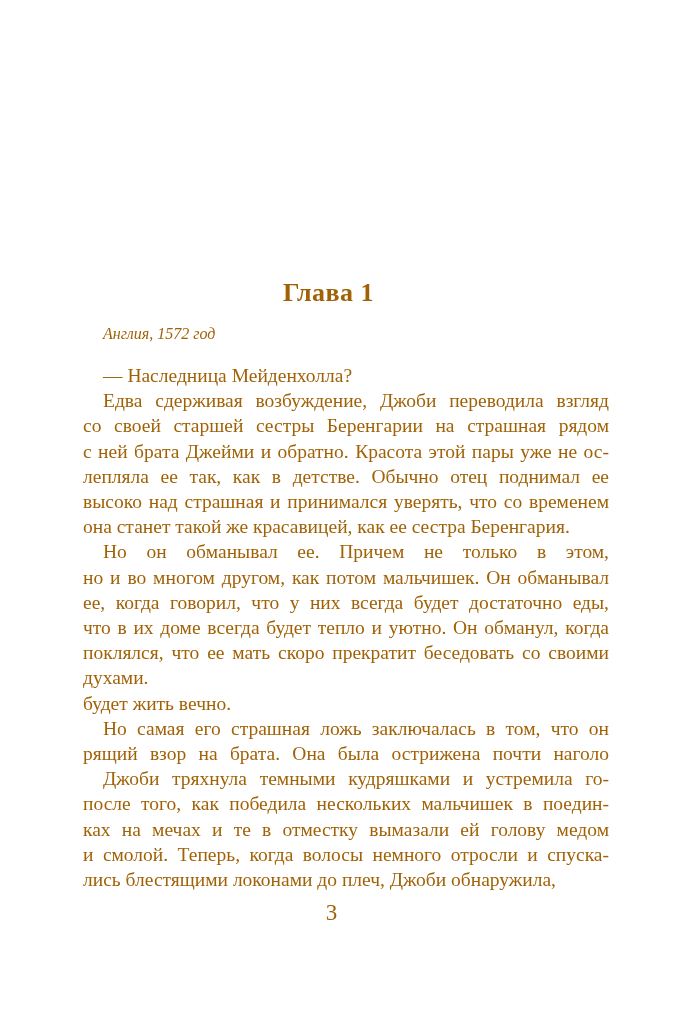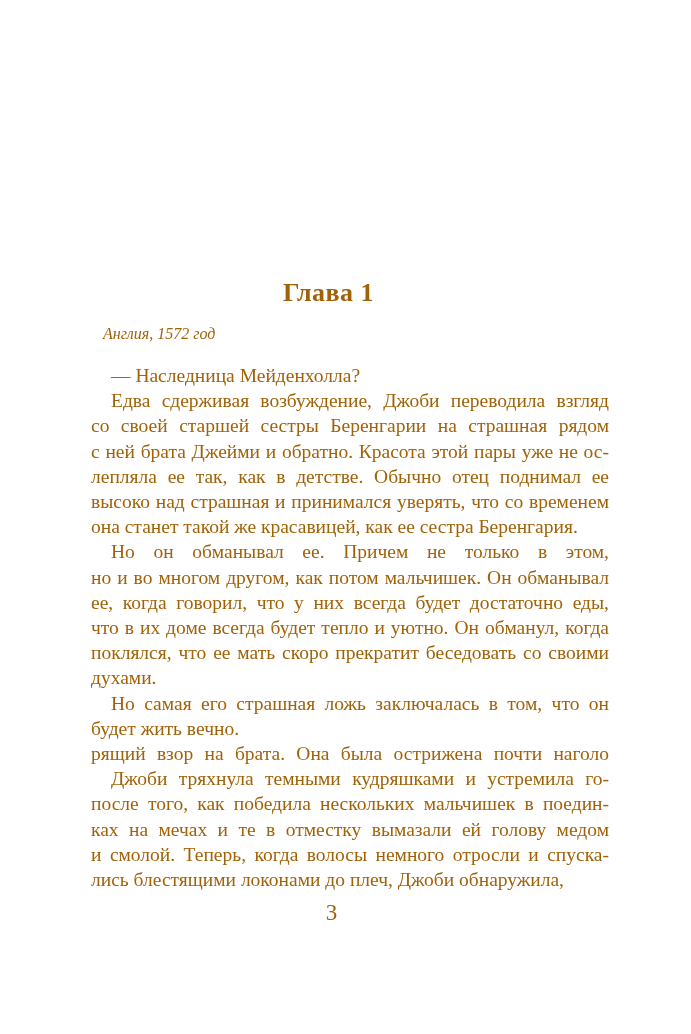--- a/index.html
+++ b/index.html
@@ -42,21 +42,20 @@
     top: 363px;
     left: 83px;
     width: 526px;
     font-size: 19.5px;
     line-height: 25.2px;
   }
   .para { margin: 0; }
   .line {
     text-align: justify;
     text-align-last: justify;
-    margin-left: 8px;
   }
   .line.last { text-align-last: left; }
   .line.indent { text-indent: 20px; }
   .page-number {
     position: absolute;
     top: 900px;
     left: 0;
     width: 100%;
     text-align: center;
     font-size: 23px;
@@ -84,22 +83,22 @@
       </div>
       <div class="para">
         <div class="line indent">Но он обманывал ее. Причем не только в этом,</div>
         <div class="line">но и во многом другом, как потом мальчишек. Он обманывал</div>
         <div class="line">ее, когда говорил, что у них всегда будет достаточно еды,</div>
         <div class="line">что в их доме всегда будет тепло и уютно. Он обманул, когда</div>
         <div class="line">поклялся, что ее мать скоро прекратит беседовать со своими</div>
         <div class="line last">духами.</div>
       </div>
       <div class="para">
+        <div class="line last">будет жить вечно.</div>
         <div class="line indent">Но самая его страшная ложь заключалась в том, что он</div>
-        <div class="line last">будет жить вечно.</div>
       </div>
       <div class="para">
         <div class="line">рящий взор на брата. Она была острижена почти наголо</div>
         <div class="line indent">Джоби тряхнула темными кудряшками и устремила го-</div>
         <div class="line">после того, как победила нескольких мальчишек в поедин-</div>
         <div class="line">ках на мечах и те в отместку вымазали ей голову медом</div>
         <div class="line">и смолой. Теперь, когда волосы немного отросли и спуска-</div>
         <div class="line last">лись блестящими локонами до плеч, Джоби обнаружила,</div>
       </div>
     </div>

